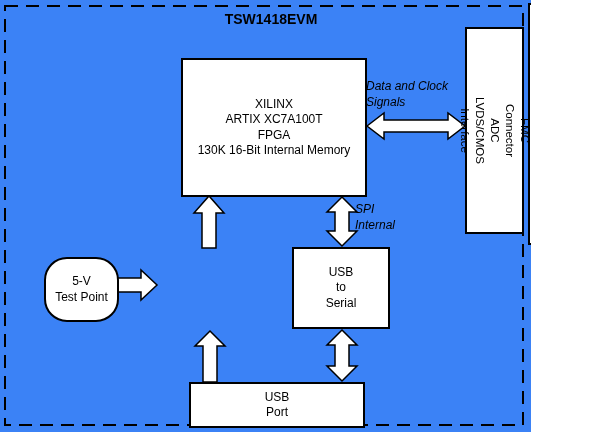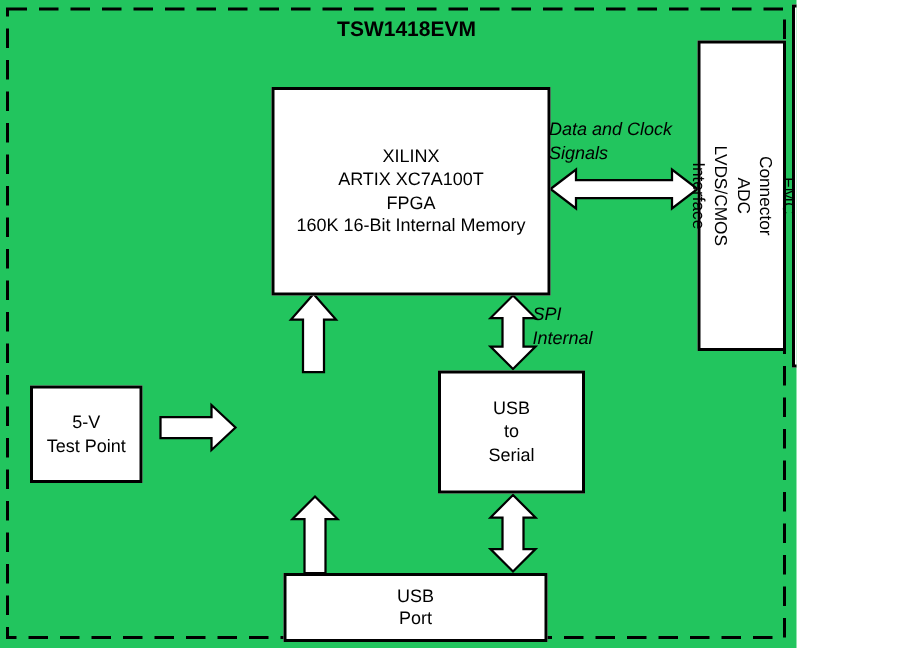--- a/index.html
+++ b/index.html
@@ -1,20 +1,20 @@
 <!DOCTYPE html>
 <html><head>
 <meta charset="utf-8">
 <style>
   html, body { margin: 0; padding: 0; background: #ffffff; }
   #canvas {
     position: relative;
     width: 531px;
     height: 432px;
-    background: #22c55e;
+    background: #3b82f6;
     font-family: "Liberation Sans", sans-serif;
     color: #000;
     overflow: hidden;
   }
   #wires {
     position: absolute;
     left: 0; top: 0;
     width: 604px; height: 432px;
     z-index: 1;
   }
@@ -48,21 +48,21 @@
     left: 171px; top: 11px; width: 200px;
     font-size: 14px;
     font-weight: bold;
     text-align: center;
     z-index: 3;
   }
   
   #fpga-block      { left: 181px; top: 58px;  width: 186px; height: 139px; }
   #fmc-block       { left: 465px; top: 27px;  width: 59px;  height: 207px; }
   #adc-evm-block   { left: 528px; top: 3px;   width: 76px;  height: 242px; justify-content: center; }
-  #test-point-block{ left: 20px;  top: 257px; width: 75px;  height: 65px;  }
+  #test-point-block{ left: 44px;  top: 257px; width: 75px;  height: 65px; border-radius: 23px;  }
   #power-block     { left: 158px; top: 248px; width: 100px; height: 81px;  }
   #usb-serial-block{ left: 292px; top: 247px; width: 98px;  height: 82px;  }
   #usb-port-block  { left: 189px; top: 382px; width: 176px; height: 46px;  }
 
   #fmc-block .block-label {
     transform: rotate(90deg);
     font-size: 11.5px;
     line-height: 15px;
   }
   #optional-note   { left: 20px;  top: 201px; width: 96px;  }
@@ -86,21 +86,21 @@
     <polygon class="arrow" points="203,382 203,346 195,346 210,331 225,346 217,346 217,382"></polygon>
     <polygon class="arrow" points="107,278 141,278 141,270 157,285 141,300 141,292 107,292"></polygon>
   </svg>
 
   <div id="diagram-title">TSW1418EVM</div>
 
   <div class="block" id="fpga-block">
     <div class="block-label">XILINX
 ARTIX XC7A100T
 FPGA
-160K 16-Bit Internal Memory</div>
+130K 16-Bit Internal Memory</div>
   </div>
 
   <div class="block" id="fmc-block">
     <div class="block-label">FMC Connector
 ADC LVDS/CMOS Interface</div>
   </div>
 
   <div class="block" id="adc-evm-block">
     <div class="block-label">ADC
 EVM</div>

